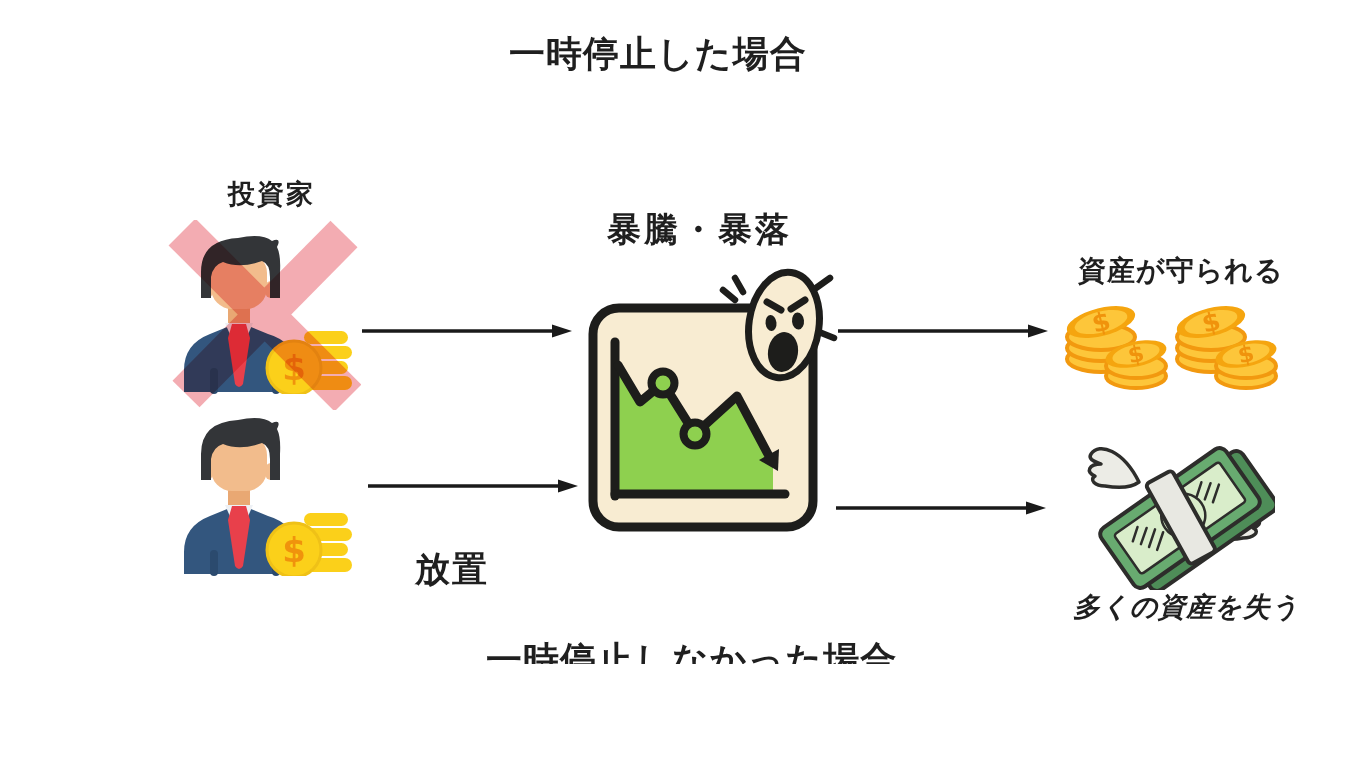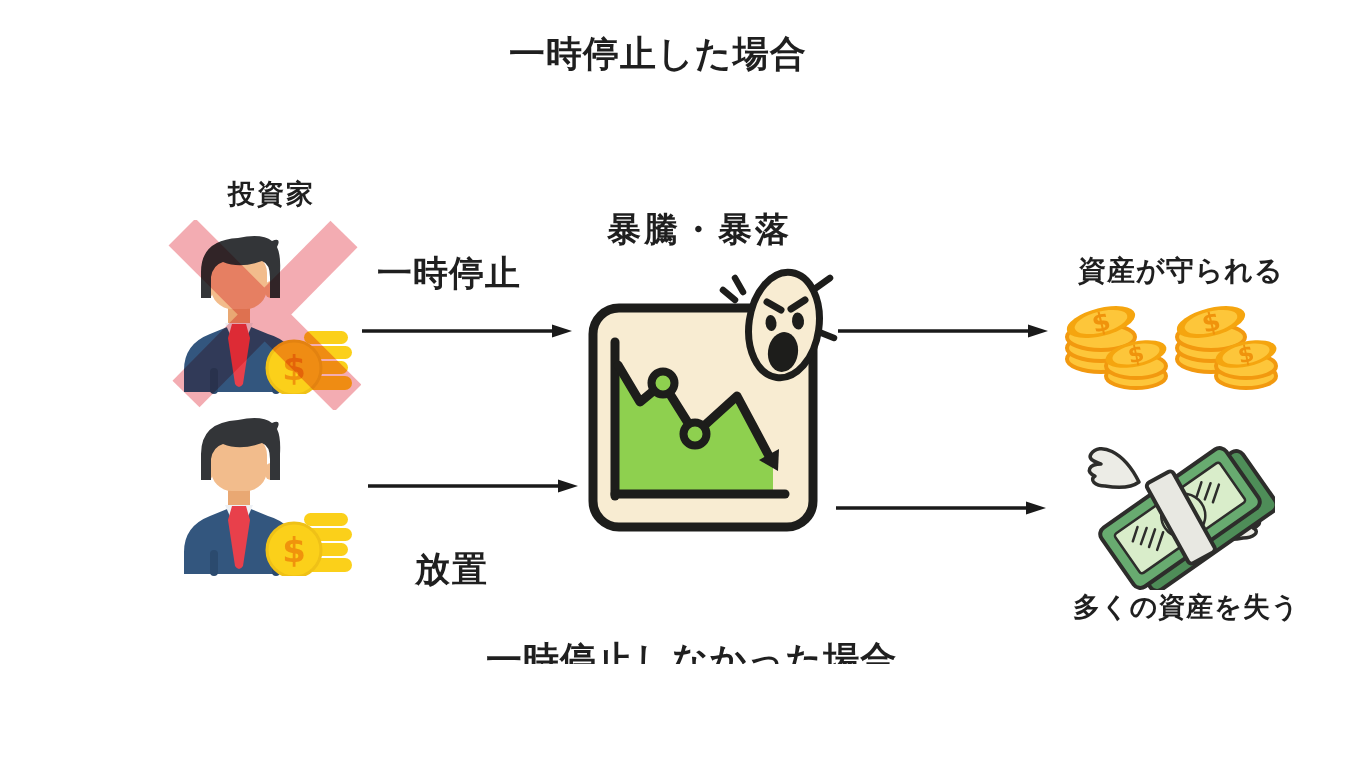--- a/index.html
+++ b/index.html
@@ -11,21 +11,21 @@
     position:absolute;line-height:1;white-space:nowrap;
     color:var(--text);font-weight:600;
   }
   .title-top{left:509px;top:36px;font-size:36px;letter-spacing:1px;}
   .title-bottom{left:486px;top:642px;font-size:36px;letter-spacing:1px;}
   .label-investor{left:228px;top:181px;font-size:27px;letter-spacing:2px;}
   .label-pause{left:377px;top:255px;font-size:35px;letter-spacing:1px;}
   .label-volatility{left:607px;top:212px;font-size:34px;letter-spacing:3px;text-align:right;}
   .label-protected{left:1078px;top:257px;font-size:28px;letter-spacing:1px;text-align:center;}
   .label-leave{left:415px;top:511px;font-size:35px;letter-spacing:2px;margin-top:40px;}
-  .label-lost{left:1073px;top:594px;font-size:27px;letter-spacing:1px;}
+  .label-lost{left:1073px;top:594px;font-size:27px;letter-spacing:1px;font-style:italic;}
   .pos{position:absolute;}
   .investor-top{left:180px;top:228px;}
   .investor-bottom{left:180px;top:410px;}
   .x-overlay{left:166px;top:220px;mix-blend-mode:multiply;opacity:.78;}
   .arrow-pause{left:360px;top:321px;}
   .arrow-leave{left:366px;top:476px;}
   .arrow-protected{left:836px;top:321px;}
   .arrow-lost{left:834px;top:498px;}
   .market{left:583px;top:256px;}
   .coins{left:1064px;top:296px;}
@@ -101,21 +101,20 @@
 
   <svg class="pos x-overlay" width="195" height="190">
     <line x1="16" y1="12" x2="182" y2="178" style="stroke:var(--x_mark);stroke-width:38"></line>
     <line x1="178" y1="14" x2="20" y2="174" style="stroke:var(--x_mark);stroke-width:38"></line>
   </svg>
 
   <svg class="pos investor-bottom" width="175" height="166">
     <use href="#sym-investor"></use>
   </svg>
 
-  <div class="t label-pause">一時停止</div>
   <svg class="pos arrow-pause" width="214" height="20">
       <use href="#sym-arrow"></use>
     </svg>
 
   <svg class="pos arrow-leave" width="214" height="20">
       <use href="#sym-arrow"></use>
     </svg>
   <div class="t label-leave">放置</div>
 
   <div class="t label-volatility">暴騰・暴落</div>

